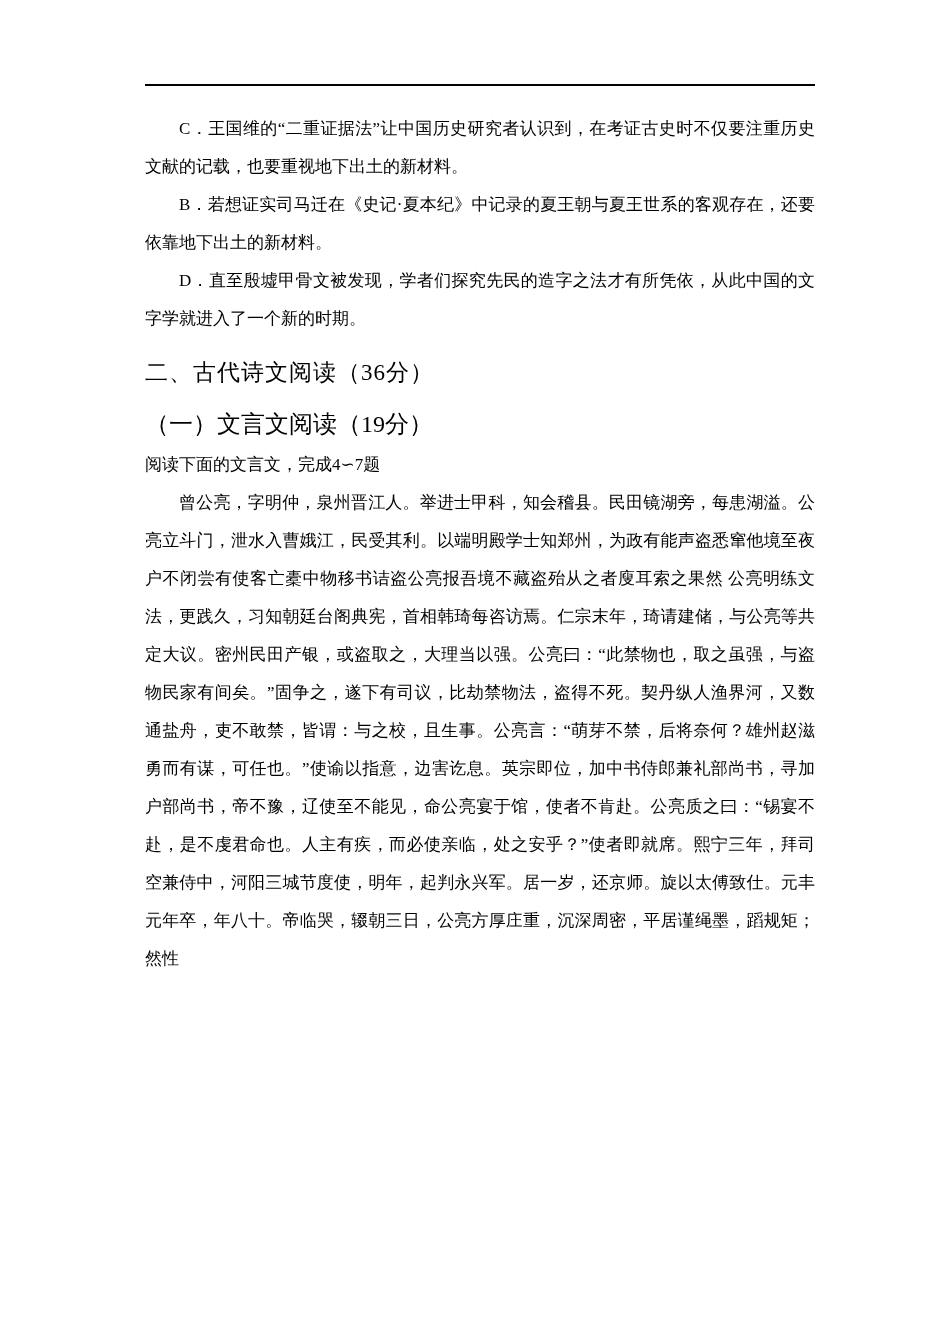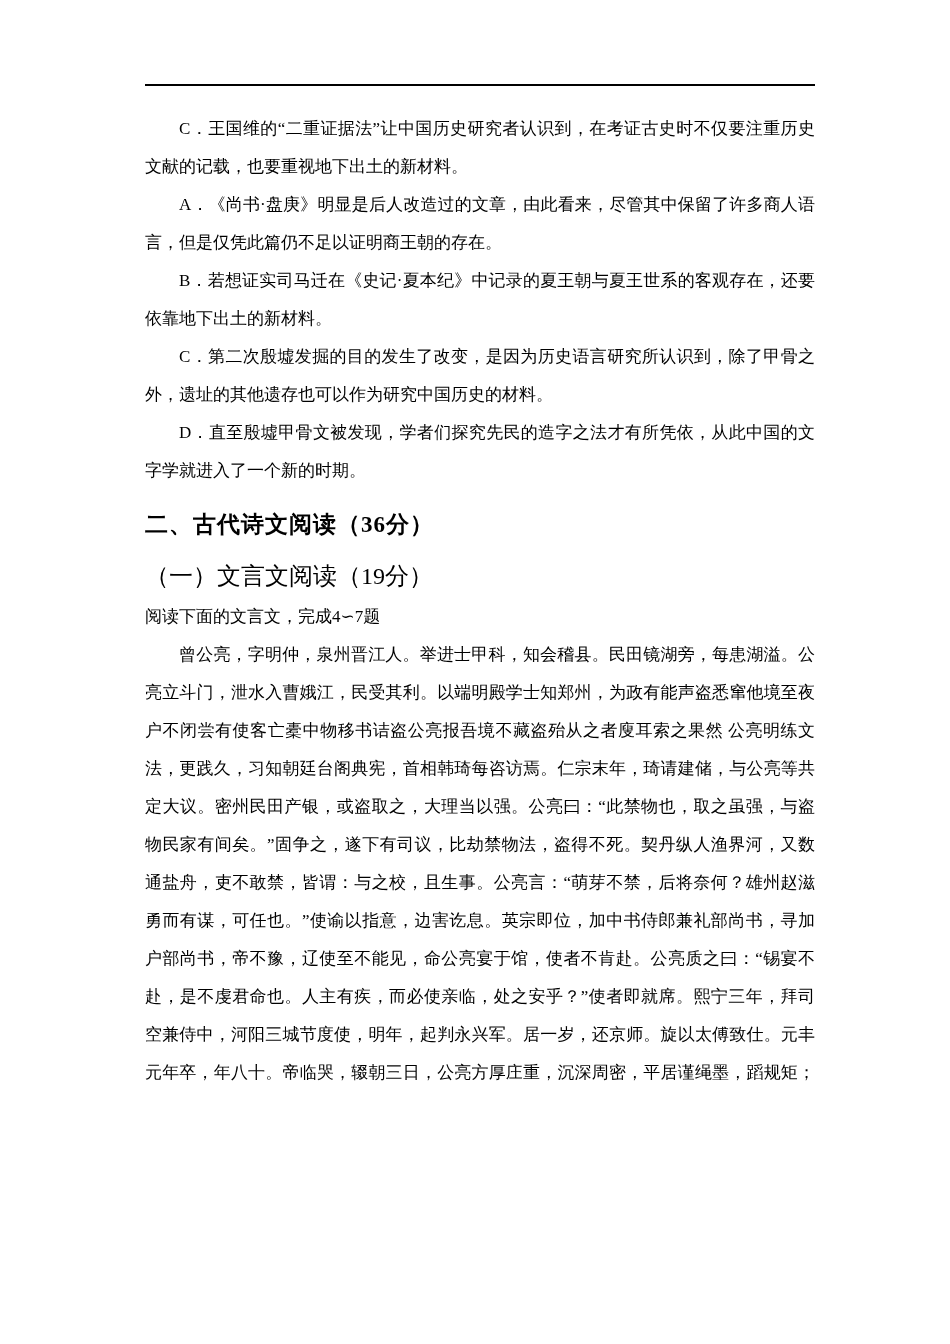--- a/index.html
+++ b/index.html
@@ -26,21 +26,21 @@
   }
   p.para {
     text-align: justify;
     word-break: break-all;
     margin: 0;
   }
   .indent { text-indent: 2em; }
   .gap-before { margin-top: 38px; }
   .section-heading {
     font-size: 23px;
-    font-weight: 700;
+    font-weight: 400;
     line-height: 46px;
     margin-top: 12px;
     margin-bottom: 6px;
     letter-spacing: 1px;
   }
   .sub-heading {
     font-size: 24px;
     font-weight: 400;
     line-height: 44px;
   }
@@ -53,23 +53,21 @@
 </style>
 </head>
 <body>
 
 <div class="page">
 
   <div class="header-rule"></div>
 
   <p class="para indent">C．王国维的“二重证据法”让中国历史研究者认识到，在考证古史时不仅要注重历史文献的记载，也要重视地下出土的新材料。</p>
 
-  <p class="para indent">A．《尚书·盘庚》明显是后人改造过的文章，由此看来，尽管其中保留了许多商人语言，但是仅凭此篇仍不足以证明商王朝的存在。</p>
   <p class="para indent">B．若想证实司马迁在《史记·夏本纪》中记录的夏王朝与夏王世系的客观存在，还要依靠地下出土的新材料。</p>
-  <p class="para indent">C．第二次殷墟发掘的目的发生了改变，是因为历史语言研究所认识到，除了甲骨之外，遗址的其他遗存也可以作为研究中国历史的材料。</p>
   <p class="para indent">D．直至殷墟甲骨文被发现，学者们探究先民的造字之法才有所凭依，从此中国的文字学就进入了一个新的时期。</p>
 
   <h2 class="section-heading">二、古代诗文阅读（36分）</h2>
   <h3 class="sub-heading">（一）文言文阅读（19分）</h3>
   <p class="para instruction-line">阅读下面的文言文，完成4∽7题</p>
 
   <p class="para indent"><span>曾公亮，字明仲，泉州晋江人。举进士甲科，知会稽县。民田镜湖旁，每患湖溢。公亮立斗门，泄水入曹娥江，民受其利。以端明殿学士知郑州，</span><span class="u">为政有能声盗悉窜他境至夜户不闭尝有使客亡橐中物移书诘盗公亮报吾境不藏盗殆从之者廋耳索之果然</span><span> 公亮明练文法，更践久，习知朝廷台阁典宪，首相韩琦每咨访焉。仁宗末年，琦请建储，与公亮等共定大议。密州民田产银，或盗取之，大理当以强。公亮曰：“此禁物也，取之虽强，与盗物民家有间矣。”固争之，遂下有司议，比劫禁物法，盗得不死。契丹纵人渔界河，又数通盐舟，吏不敢禁，皆谓：与之校，且生事。公亮言：“萌芽不禁，后将奈何？雄州赵滋勇而有谋，可任也。”使谕以指意，边害讫息。英宗即位，加中书侍郎兼礼部尚书，寻加户部尚书，帝不豫，辽使至不能见，命公亮宴于馆，使者不肯赴。公亮质之曰：“</span><span class="u">锡宴不赴，是不虔君命也。人主有疾，而必使亲临，处之安乎？</span><span>”使者即就席。熙宁三年，拜司空兼侍中，河阳三城节度使，明年，起判永兴军。居一岁，还京师。旋以太傅致仕。元丰元年卒，年八十。帝临哭，辍朝三日，公亮方厚庄重，沉深周密，平居谨绳墨，蹈规矩；然性</span></p>
 
 </div>
 

